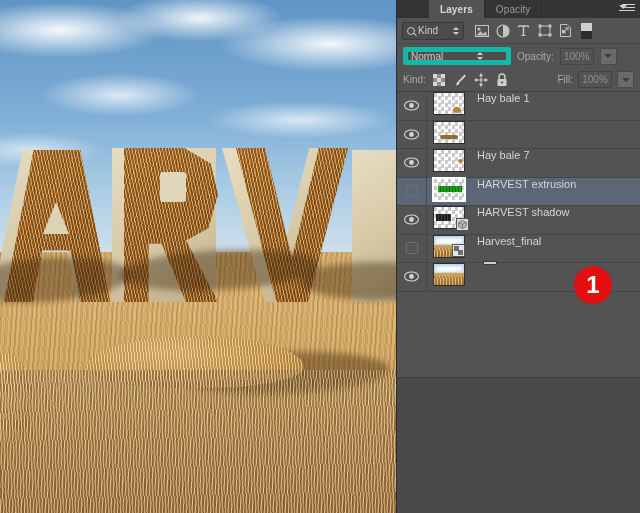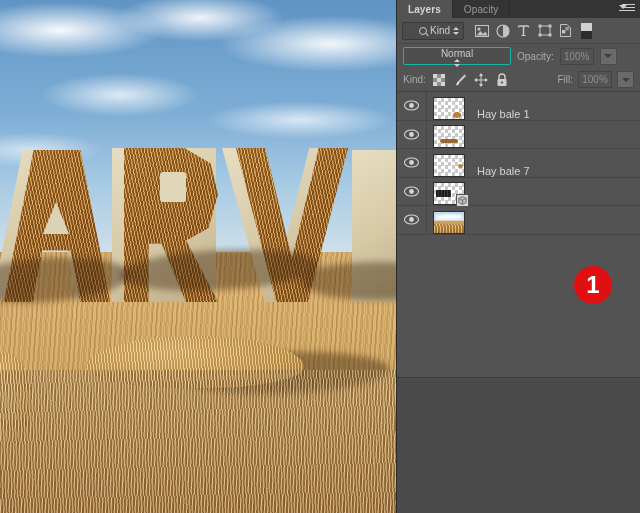--- a/index.html
+++ b/index.html
@@ -83,21 +83,21 @@
   
   .tab-bar {
     height: 18px; display: flex; align-items: stretch;
     background: #343434; position: relative; flex: 0 0 18px;
   }
   .tab {
     padding: 0 11px; display: flex; align-items: center;
     font-size: 10px; color: #9a9a9a; letter-spacing: .1px;
     border-right: 1px solid #2b2b2b; cursor: default;
   }
-  .tab.active { background: #535353; color: #d6d6d6; font-weight: bold; }
+  .tab.active { background: #535353; color: #d6d6d6; font-weight: bold; margin-left: 32px; }
   .panel-menu {
     position: absolute; right: 5px; top: 4px;
     width: 16px; height: 10px; cursor: default;
   }
   .panel-menu i {
     display: block; height: 1px; background: #cfcfcf; margin-bottom: 2px;
   }
   .panel-menu i:nth-child(1) { width: 13px; margin-left: 3px; }
   .panel-menu i:nth-child(2) { width: 13px; margin-left: 3px; }
   .panel-menu i:nth-child(3) { width: 13px; margin-left: 3px; }
@@ -110,21 +110,21 @@
   
   .filter-row {
     height: 26px; flex: 0 0 26px;
     display: flex; align-items: center; gap: 0;
     padding: 0 5px; border-bottom: 1px solid #474747;
   }
   .kind-select {
     width: 62px; height: 18px; background: #4b4b4b;
     border: 1px solid #393939; border-radius: 2px;
     display: flex; align-items: center; gap: 3px;
-    padding: 0 16px; margin-right: 7px;
+    padding: 0 4px; margin-right: 7px;
   }
   .kind-label { font-size: 10px; color: #cfcfcf; flex: 1; }
   .mag {
     width: 8px; height: 8px; border: 1.3px solid #c8c8c8;
     border-radius: 50%; position: relative; flex: 0 0 8px;
   }
   .mag::after {
     content: ''; position: absolute; right: -3px; bottom: -2px;
     width: 4px; height: 1.3px; background: #c8c8c8; transform: rotate(45deg);
   }
@@ -143,23 +143,23 @@
   }
   .ficon svg { display: block; }
 
   
   .blend-row {
     height: 24px; flex: 0 0 24px; display: flex; align-items: center;
     padding: 0 6px; gap: 6px;
   }
   .blend-select {
     width: 108px; height: 18px; background: #4e4e4e;
-    border: 1px solid #14b8a6; border-radius: 2px;
+    border: 5px solid #14b8a6; border-radius: 2px;
     display: flex; align-items: center; padding: 0 3px;
-    font-size: 10px; color: #cacaca; flex-direction: column;
+    font-size: 10px; color: #cacaca;
   }
   .blend-select span { flex: 1; }
   .lbl { font-size: 10px; color: #a9a9a9; }
   .num-field {
     width: 34px; height: 17px; background: #535353;
     border: 1px solid #434343; border-radius: 1px;
     font-size: 10px; color: #8f8f8f;
     display: flex; align-items: center; justify-content: center;
   }
   .drop-btn {
@@ -175,21 +175,21 @@
   
   .lock-row {
     height: 24px; flex: 0 0 24px; display: flex; align-items: center;
     padding: 0 6px; gap: 5px; border-bottom: 1px solid #3f3f3f;
   }
   .lock-ico { width: 16px; height: 16px; display: flex; align-items: center; justify-content: center; }
 
   
   .layer-list { flex: 0 0 285px; overflow: hidden; background: #535353; }
   .layer-row {
-    height: 28.5px; display: flex; align-items: flex-end;
+    height: 28.5px; display: flex; align-items: flex-start;
     border-bottom: 1px solid #464646; position: relative;
   }
   .layer-row.selected { background: #5c6775; }
   .eye-cell {
     width: 30px; height: 100%; display: flex; align-items: center;
     justify-content: center; border-right: 1px solid #464646; flex: 0 0 30px;
   }
   .eye-cell.redflag { background: #b24444; }
   .eye-off {
     width: 12px; height: 12px; border: 1px solid #6f6f6f; border-radius: 1px;
@@ -483,42 +483,70 @@
         </div>
         <div class="thumb-cell">
           <div class="thumb">
             <div class="blob" style="left:24px;top:9px;width:5px;height:4px;"></div>
           </div>
         </div>
         <div class="layer-name">Hay bale 7</div>
         <div class="lock-badge"></div>
       </div>
 
+      <div class="layer-row selected">
+        <div class="eye-cell">
+          <span class="eye-off"></span>
+        </div>
+        <div class="thumb-cell">
+          <div class="thumb sel-outline">
+            <div class="greentext"></div>
+          </div>
+        </div>
+        <div class="layer-name">HARVEST extrusion</div>
+        <div class="lock-badge"></div>
+      </div>
 
       <div class="layer-row">
         <div class="eye-cell">
           <svg width="15" height="11" viewBox="0 0 15 11">
             <ellipse cx="7.5" cy="5.5" rx="7" ry="4.5" fill="none" stroke="#d5d5d5" stroke-width="1.1"></ellipse>
             <circle cx="7.5" cy="5.5" r="2.4" fill="#d5d5d5"></circle>
           </svg>
         </div>
         <div class="thumb-cell">
           <div class="thumb" style="overflow:visible;">
             <div class="darktext"></div>
             <span class="badge3d">
               <svg width="9" height="9" viewBox="0 0 9 9">
                 <path d="M4.5 0.5 L8.3 2.4 V6.6 L4.5 8.5 L0.7 6.6 V2.4 Z" fill="#b9b9b9" stroke="#4a4a4a" stroke-width=".6"></path>
                 <path d="M0.7 2.4 L4.5 4.3 L8.3 2.4 M4.5 4.3 V8.5" fill="none" stroke="#4a4a4a" stroke-width=".6"></path>
               </svg>
             </span>
           </div>
         </div>
-        <div class="lock-badge"></div>
-      </div>
-
+        <div class="layer-name">HARVEST shadow</div>
+        <div class="lock-badge"></div>
+      </div>
+
+      <div class="layer-row">
+        <div class="eye-cell">
+          <span class="eye-off"></span>
+        </div>
+        <div class="thumb-cell">
+          <div class="thumb photo" style="overflow:visible;">
+            <div class="cloudy"></div>
+            <div class="grass"></div>
+            <span class="badge-so"></span>
+          </div>
+        </div>
+        <div class="layer-name">Harvest_final</div>
+        <div class="lock-badge"></div>
+        <span class="drop-indicator"></span>
+      </div>
 
       <div class="layer-row">
         <div class="eye-cell">
           <svg width="15" height="11" viewBox="0 0 15 11">
             <ellipse cx="7.5" cy="5.5" rx="7" ry="4.5" fill="none" stroke="#d5d5d5" stroke-width="1.1"></ellipse>
             <circle cx="7.5" cy="5.5" r="2.4" fill="#d5d5d5"></circle>
           </svg>
         </div>
         <div class="thumb-cell">
           <div class="thumb photo">

